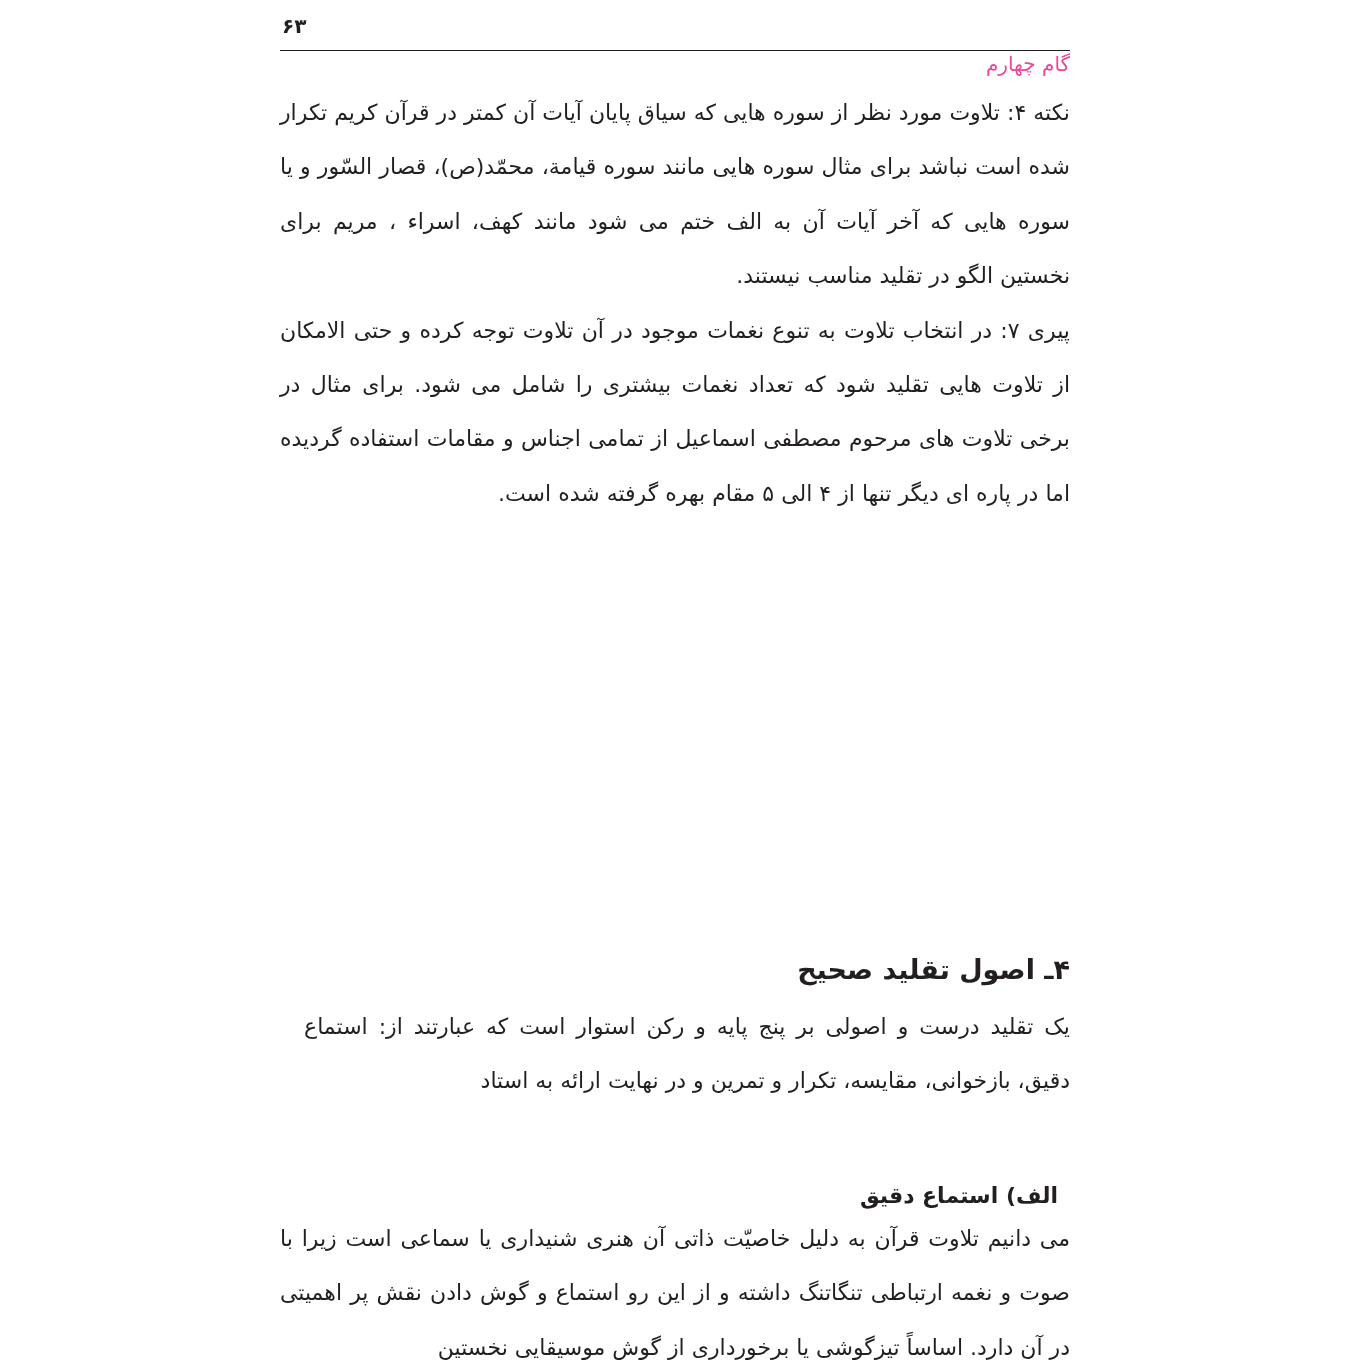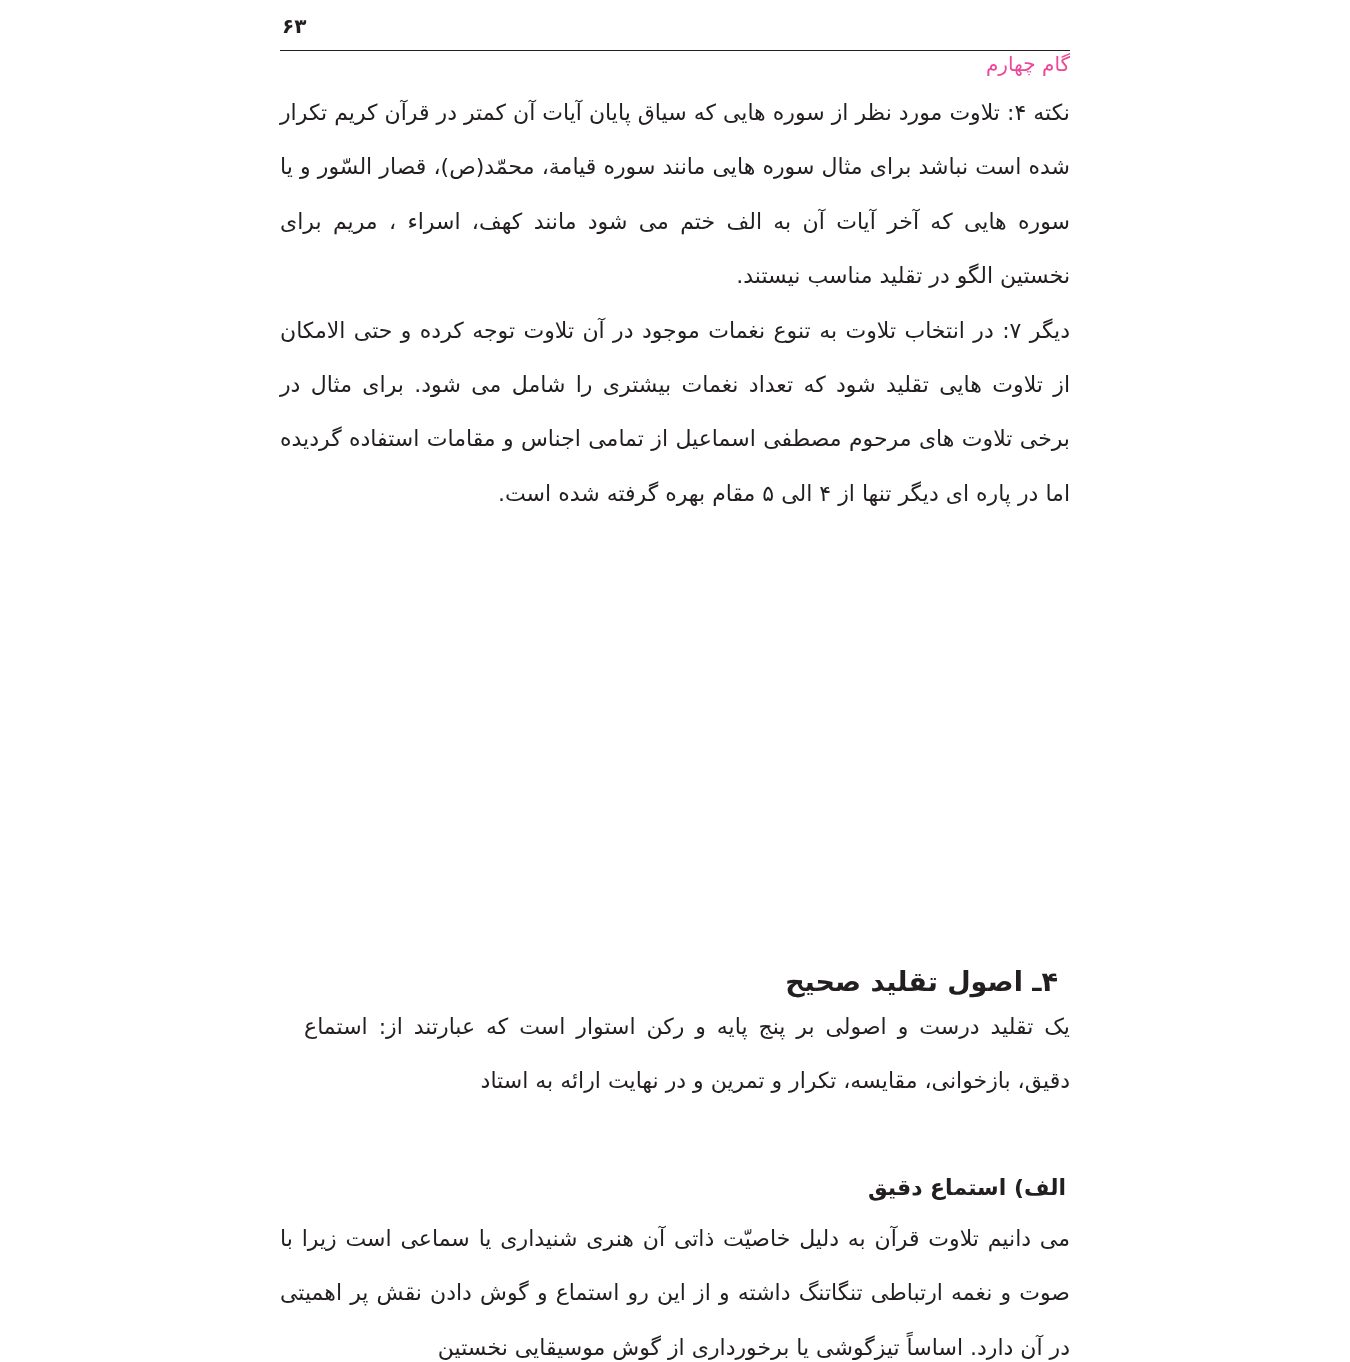--- a/index.html
+++ b/index.html
@@ -71,38 +71,38 @@
       font-weight: normal;
     }
     .section-heading {
       position: absolute;
       top: 940px;
       left: 0;
       right: 0;
       font-size: 27px;
       font-weight: bold;
       line-height: 60px;
-      margin: 12px;
+      margin: 0;
     }
     .section-intro {
       position: absolute;
       top: 1000px;
       left: 4px;
       right: 0;
       margin-left: 20px;
     }
     .subsection-heading {
       position: absolute;
       top: 1158px;
       left: 0;
       right: 0;
       font-size: 22px;
       font-weight: bold;
       line-height: 52px;
-      margin: 4px;
+      margin: 12px;
     }
     .subsection-body {
       position: absolute;
       top: 1212px;
       left: 0;
       right: 0;
     }
   </style>
 </head>
 <body>
@@ -113,21 +113,21 @@
     <span class="running-title">گام چهارم</span>
     <span class="page-number">۶۳</span>
   </div>
   <div class="header-rule"></div>
 
   <div class="body-text">
     <p class="line-block">
       <span class="note-label">نکته ۴:</span><span> تلاوت مورد نظر از سوره هایی که سیاق پایان آیات آن کمتر در قرآن کریم تکرار شده است نباشد برای مثال سوره هایی مانند سوره قیامة، محمّد(ص)، قصار السّور و یا سوره هایی که آخر آیات آن به الف ختم می شود مانند کهف، اسراء ، مریم برای نخستین الگو در تقلید مناسب نیستند.</span>
     </p>
     <p class="line-block">
-      <span class="note-label">دیگر ۷:</span><span> در انتخاب تلاوت به تنوع نغمات موجود در آن تلاوت توجه کرده و حتی الامکان از تلاوت هایی تقلید شود که تعداد نغمات بیشتری را شامل می شود. برای مثال در برخی تلاوت های مرحوم مصطفی اسماعیل از تمامی اجناس و مقامات استفاده گردیده اما در پاره ای دیگر تنها از ۴ الی ۵ مقام بهره گرفته شده است.</span>
+      <span class="note-label">پیری ۷:</span><span> در انتخاب تلاوت به تنوع نغمات موجود در آن تلاوت توجه کرده و حتی الامکان از تلاوت هایی تقلید شود که تعداد نغمات بیشتری را شامل می شود. برای مثال در برخی تلاوت های مرحوم مصطفی اسماعیل از تمامی اجناس و مقامات استفاده گردیده اما در پاره ای دیگر تنها از ۴ الی ۵ مقام بهره گرفته شده است.</span>
     </p>
   </div>
 
   <h2 class="section-heading">۴ـ اصول تقلید صحیح</h2>
   <div class="section-intro">
     <p class="line-block">یک تقلید درست و اصولی بر پنج پایه و رکن استوار است که عبارتند از: استماع دقیق، بازخوانی، مقایسه، تکرار و تمرین و در نهایت ارائه به استاد</p>
   </div>
 
   <h3 class="subsection-heading">الف) استماع دقیق</h3>
   <div class="subsection-body">

